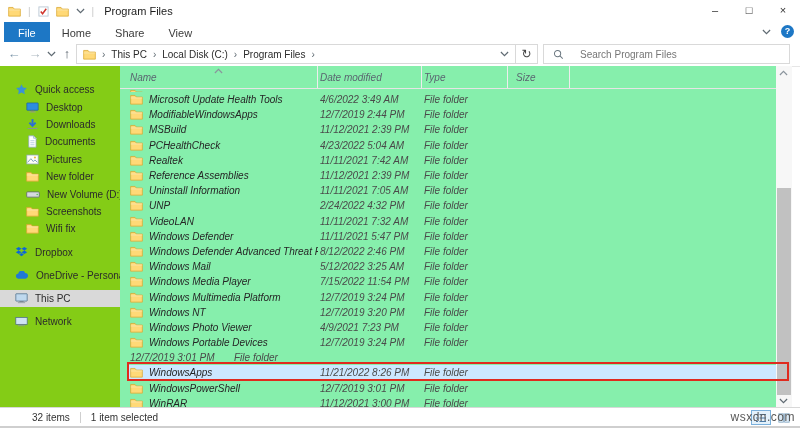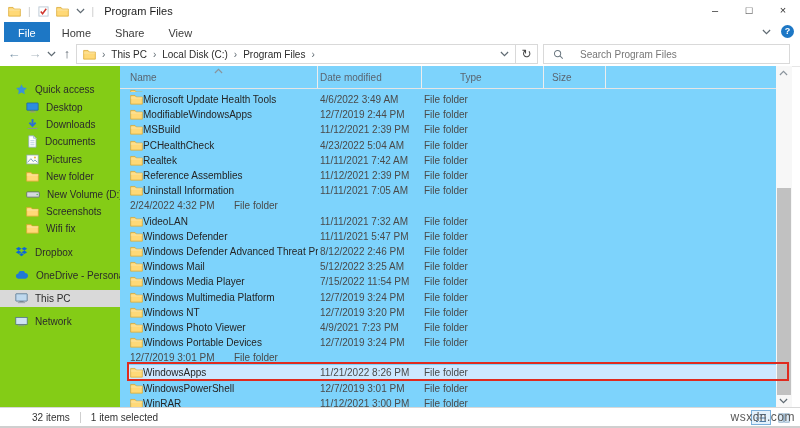--- a/index.html
+++ b/index.html
@@ -47,29 +47,29 @@
   .sidebar{position:absolute;left:0;top:66px;width:120px;bottom:18px;padding-top:15px;box-sizing:border-box;overflow:hidden;background:#84cc16;}
   .side-item{position:relative;display:flex;align-items:center;height:17.4px;width:113px;font-size:10px;color:#2b2b2b;white-space:nowrap;}
   .side-item.lvl0{padding-left:15px;}
   .side-item.lvl1{padding-left:26px;}
   .side-item.gap{margin-top:5.8px;}
   .side-item.selected{background:#d9d9d9;}
   .side-label{margin-left:7px;}
   .pin{position:absolute;right:11px;top:4px;}
 
   
-  .listarea{position:absolute;left:120px;top:66px;width:656px;bottom:18px;overflow:hidden;background:#7dd3fc;}
+  .listarea{position:absolute;left:120px;top:66px;width:656px;bottom:18px;overflow:hidden;background:#86efac;font-style:italic;}
   .lheader{display:flex;height:22px;border-bottom:1px solid #e5e5e5;font-size:10px;color:#5a6570;align-items:stretch;padding-left:8px;position:relative;}
   .hcell{display:flex;align-items:center;box-sizing:border-box;padding-left:2px;border-right:1px solid #ededed;position:relative;}
-  .c-name{width:190px;}.c-date{width:104px;}.c-type{width:86px;margin-left:36px;}.c-size{width:62px;padding-left:8px;}
+  .c-name{width:190px;}.c-date{width:104px;}.c-type{width:86px;}.c-size{width:62px;padding-left:8px;}
   .sortcaret{position:absolute;left:86px;top:2px;}
   .lrow{display:flex;align-items:center;height:15.2px;margin-left:8px;font-size:10px;color:#4a4a4a;}
   .lrow.selected{background:#cce8ff;}
   .lrow.partial{height:3px;overflow:hidden;align-items:flex-start;}
-  .rname{width:190px;display:flex;align-items:center;white-space:nowrap;overflow:hidden;box-sizing:border-box;padding-left:2px;color:#252525;}
+  .rname{width:190px;display:flex;align-items:center;gap:6px;white-space:nowrap;overflow:hidden;box-sizing:border-box;padding-left:2px;color:#252525;}
   .rdate{width:104px;padding-left:2px;box-sizing:border-box;}
   .rtype{width:86px;padding-left:2px;box-sizing:border-box;}
   .rsize{width:62px;}
 
   
   .vscroll{position:absolute;left:776px;top:66px;width:16px;bottom:18px;background:#f7f7f7;}
   .vs-up{position:absolute;top:4px;left:3px;}
   .vs-thumb{position:absolute;left:1px;right:1px;top:122px;height:207px;background:#c1c1c1;}
   .vs-down{position:absolute;bottom:4px;left:3px;}
 
@@ -448,20 +448,29 @@
                 <path d="M1 4.6h14" stroke="#fae6ae" stroke-width="1.1"></path>
               </svg>
             </span>
             <span>Uninstall Information</span>
           </span>
           <span class="rdate">11/11/2021 7:05 AM</span>
           <span class="rtype">File folder</span>
           <span class="rsize"></span>
         </div>
         <div class="lrow">
+          <span class="rname">
+            <span class="icn">
+              <svg width="13" height="11" viewBox="0 0 16 13">
+                <path d="M.8 1.5h5.4l1.6 2H15.2v8.7H.8z" fill="#ffd977" stroke="#d9a62e" stroke-width=".9"></path>
+                <path d="M1 4.6h14" stroke="#fae6ae" stroke-width="1.1"></path>
+              </svg>
+            </span>
+            <span>UNP</span>
+          </span>
           <span class="rdate">2/24/2022 4:32 PM</span>
           <span class="rtype">File folder</span>
           <span class="rsize"></span>
         </div>
         <div class="lrow">
           <span class="rname">
             <span class="icn">
               <svg width="13" height="11" viewBox="0 0 16 13">
                 <path d="M.8 1.5h5.4l1.6 2H15.2v8.7H.8z" fill="#ffd977" stroke="#d9a62e" stroke-width=".9"></path>
                 <path d="M1 4.6h14" stroke="#fae6ae" stroke-width="1.1"></path>

